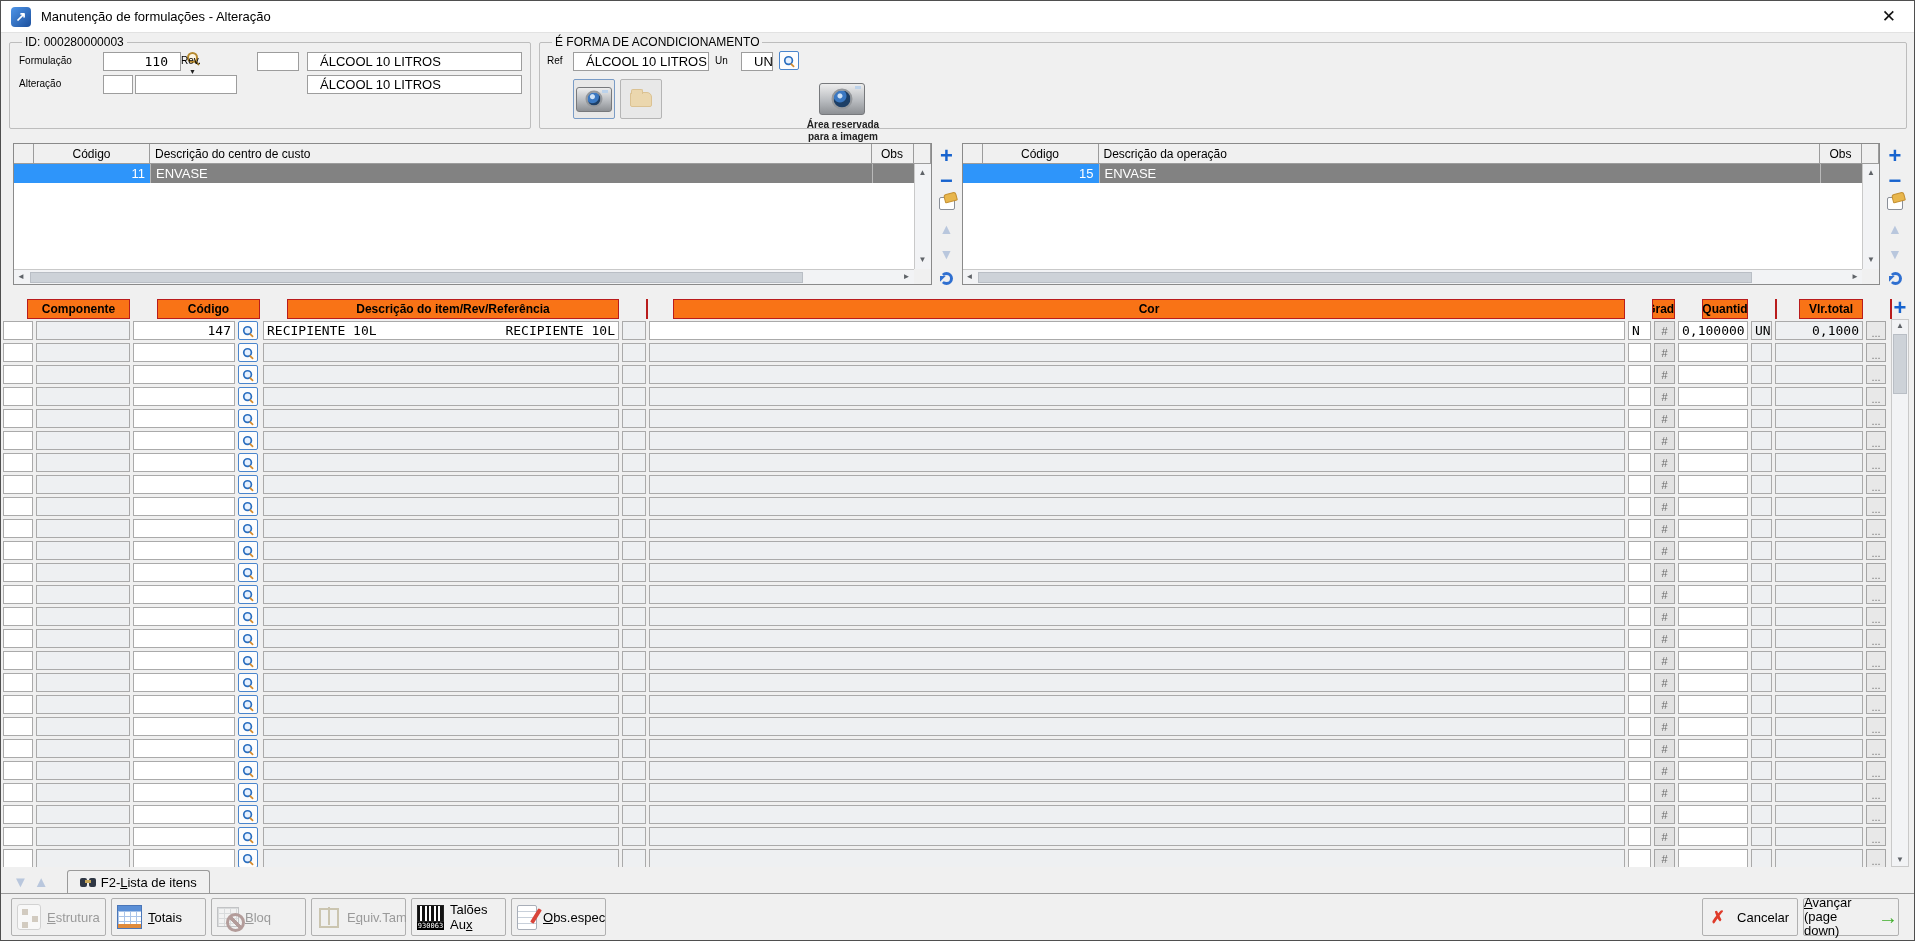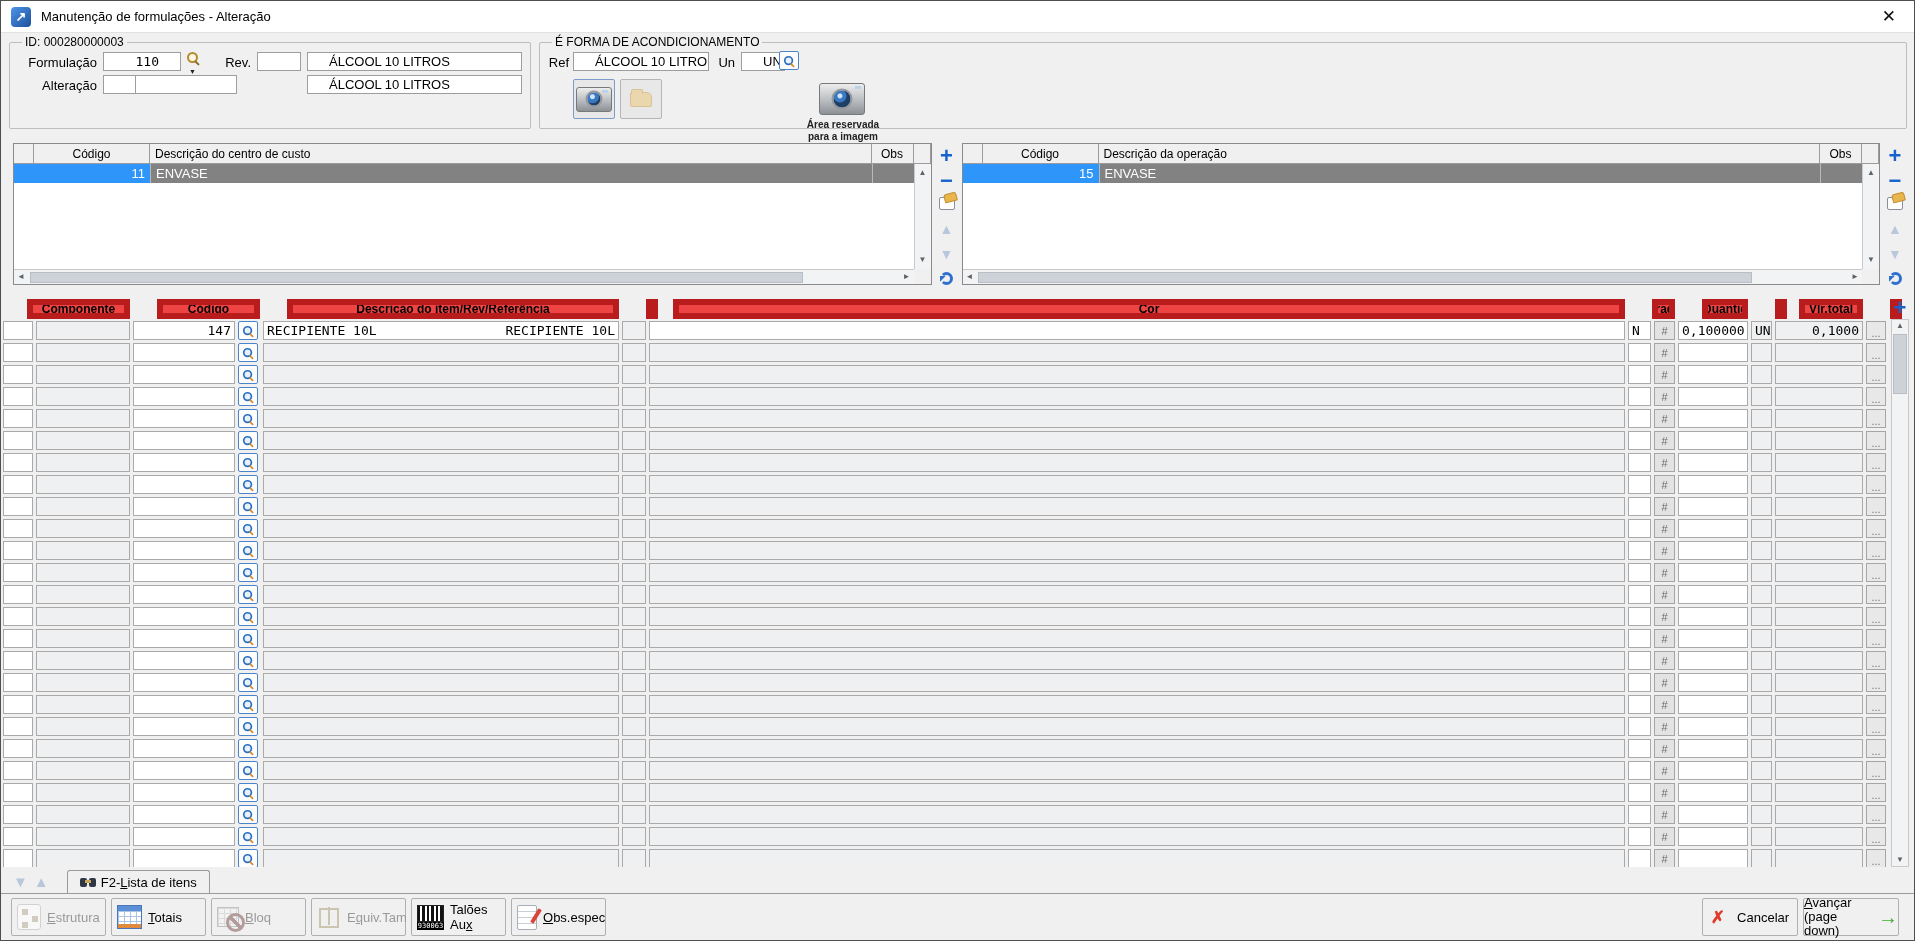--- a/index.html
+++ b/index.html
@@ -19,23 +19,23 @@
   .title-text { font-size:13px; }
   .close-btn { margin-left:auto; font-size:17px; line-height:1; color:#111; padding:2px 8px; cursor:default; }
 
   
   .top-panel { height:100px; position:relative; flex:0 0 auto; }
   fieldset { border:1px solid #bdbdbd; border-radius:2px; position:absolute; }
   fieldset legend { font-size:12px; padding:0 3px; margin-left:12px; }
   .fs-id { left:8px; top:2px; width:522px; height:94px; }
   .fs-acond { left:538px; top:2px; width:1368px; height:94px; }
 
-  .fld-label { position:absolute; font-size:13px; text-align:right; }
+  .fld-label { position:absolute; font-size:10px; }
   .fld { position:absolute; background:#fff; border:1px solid #9d9d9d; height:19px;
-         font-size:13px; padding:1px 21px; overflow:hidden; white-space:nowrap; }
+         font-size:13px; padding:1px 12px; overflow:hidden; white-space:nowrap; }
   .fld.right { text-align:right; }
   .fld.mono-num { font-family:"DejaVu Sans Mono", monospace; }
 
   
   .mag { position:relative; width:14px; height:14px; display:inline-block; }
   .mag::before { content:""; position:absolute; left:1px; top:1px; width:7px; height:7px;
                  border:2px solid #b5892f; border-radius:50%; background:#fdf6e3; }
   .mag::after { content:""; position:absolute; right:0px; bottom:1px; width:6px; height:2px;
                 background:#8a6a20; transform:rotate(45deg); border-radius:1px; }
   .mag.blue::before { border-color:#2b6fc0; background:#e8f2ff; }
@@ -98,21 +98,21 @@
   .icon-edit::after { content:""; position:absolute; right:-3px; top:-5px; width:11px; height:7px;
                 background:#e8b64c; border:1px solid #c49032; border-radius:3px 3px 1px 1px; transform:rotate(-15deg); }
   .tool-arrow { color:#b9c7dd; font-size:14px; line-height:1; }
   .icon-refresh { width:13px; height:13px; border:3px solid #2f6fd0; border-radius:50%; border-left-color:transparent; position:relative; }
   .icon-refresh::after { content:""; position:absolute; left:-7px; top:-3px; border:4px solid transparent; border-right-color:#2f6fd0; transform:rotate(45deg); }
 
   
   .items-area { flex:1 1 auto; position:relative; padding:8px 28px 0 2px; overflow:hidden; }
   .itable { --cols:30px 94px 102px 22px 356px 24px 1fr 23px 21px 70px 21px 88px 20px; }
   .ihead { display:grid; grid-template-columns:var(--cols); column-gap:3px; height:20px; margin-bottom:2px; }
-  .ihead .hc { background:#ef4444; border:6px solid #b91c1c; font-weight:bold; font-size:12px;
+  .ihead .hc { background:#f97316; border:1px solid #b91c1c; font-weight:bold; font-size:12px;
                display:flex; align-items:center; justify-content:center; overflow:hidden; white-space:nowrap;margin-left:24px; }
   .span2a { grid-column:1 / 3; } .span2b { grid-column:3 / 5; } .span2c { grid-column:8 / 10; }
   .irows { overflow:hidden; height:555px; }
   .irow { display:grid; grid-template-columns:var(--cols); column-gap:3px; height:19px; margin-bottom:3px; }
   .cell { border:1px solid #aaaaaa; background:#eef0f2; overflow:hidden; white-space:nowrap;
           font-family:"DejaVu Sans Mono", monospace; font-size:13px; line-height:17px; padding:0 3px; }
   .cell.white { background:#fff; }
   .cell.right { text-align:right; }
   .cell.desc-cell { display:flex; justify-content:space-between; }
   .hash-btn { background:#e3e3e3; border:1px solid #a5a5a5; color:#6b6b6b; font-size:11px;

